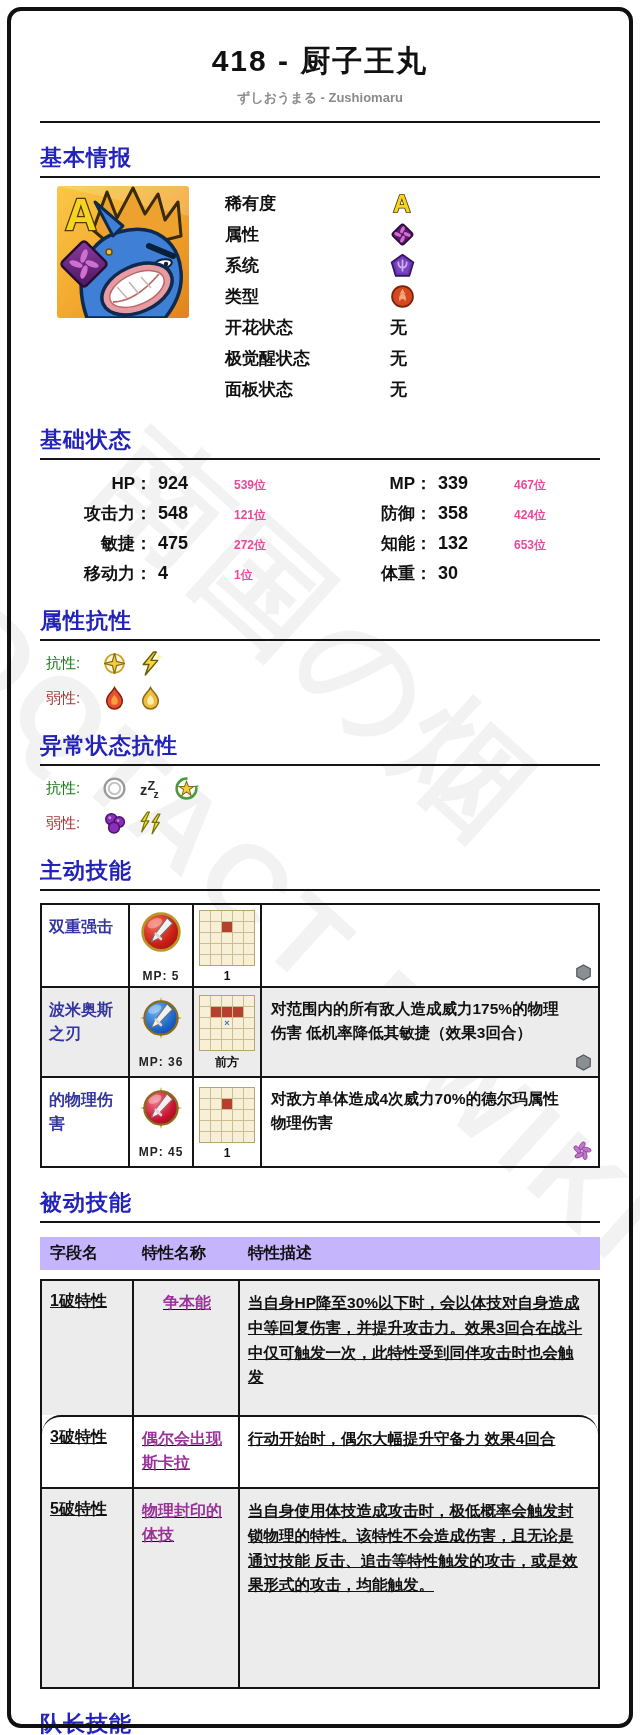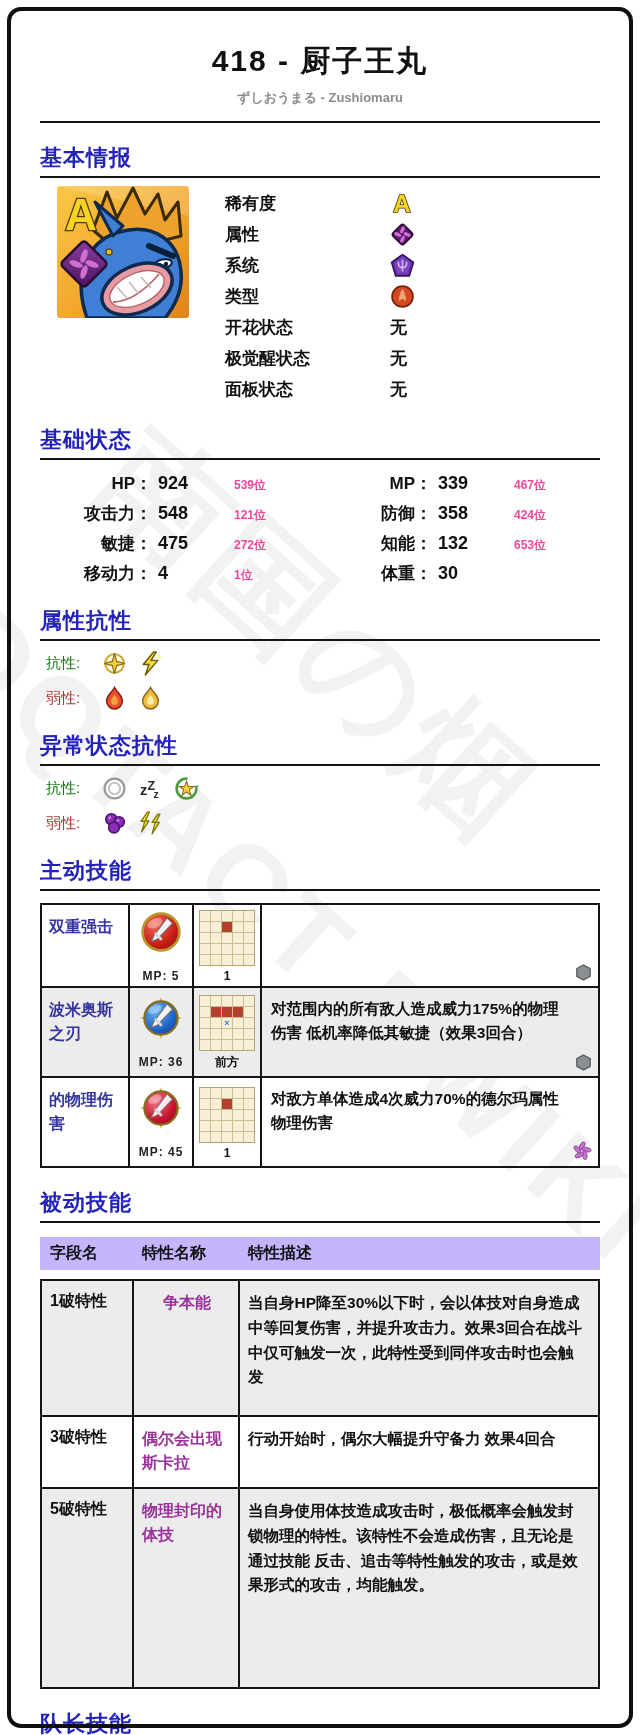--- a/index.html
+++ b/index.html
@@ -59,29 +59,29 @@
   .rgcell.tgt{background:#b5402e;}
   .rglabel{font-size:12px;font-weight:600;margin-top:3px;}
   .desc-cell{position:relative;padding:9px 24px 6px 9px;font-size:15.5px;font-weight:600;line-height:1.55;}
   .attr-glyph{position:absolute;right:5px;bottom:4px;}
   .r1{min-height:74px;} .r2{min-height:88px;} .r3{min-height:88px;}
 
   
   .phead{display:grid;grid-template-columns:92px 106px 1fr;background:#c4b5fd;margin-top:14px;
          padding:6px 0 6px 10px;font-size:16px;font-weight:700;}
   .ptable{border:2px solid #141414;margin-top:9px;}
-  .prow{display:grid;grid-template-columns:92px 106px 1fr;}
+  .prow{display:grid;grid-template-columns:92px 106px 1fr;text-decoration:underline;}
   .prow + .prow{border-top:2px solid #141414;}
   .prow.alt{background:#ececec;}
   .pcell{border-right:2px solid #141414;padding:10px 6px 6px 8px;}
   .pcell.last{border-right:none;padding-right:12px;}
   .pfield{font-size:16px;font-weight:600;}
   .pname{color:#993399;font-size:16px;font-weight:700;line-height:1.5;}
   .pdesc{font-size:15.5px;font-weight:600;line-height:1.6;}
-  .pr1{min-height:134px;} .pr2{min-height:70px;} .pr3{min-height:198px;}
+  .pr1{min-height:134px;} .pr2{min-height:70px;border-radius:19px;} .pr3{min-height:198px;}
 </style>
 </head>
 <body>
 
 <div class="page">
   <div class="wm wm1">南国の烟</div>
   <div class="wm wm2">DQTACT BWIKI</div>
   <div class="frame"></div>
 
   <div class="content">

